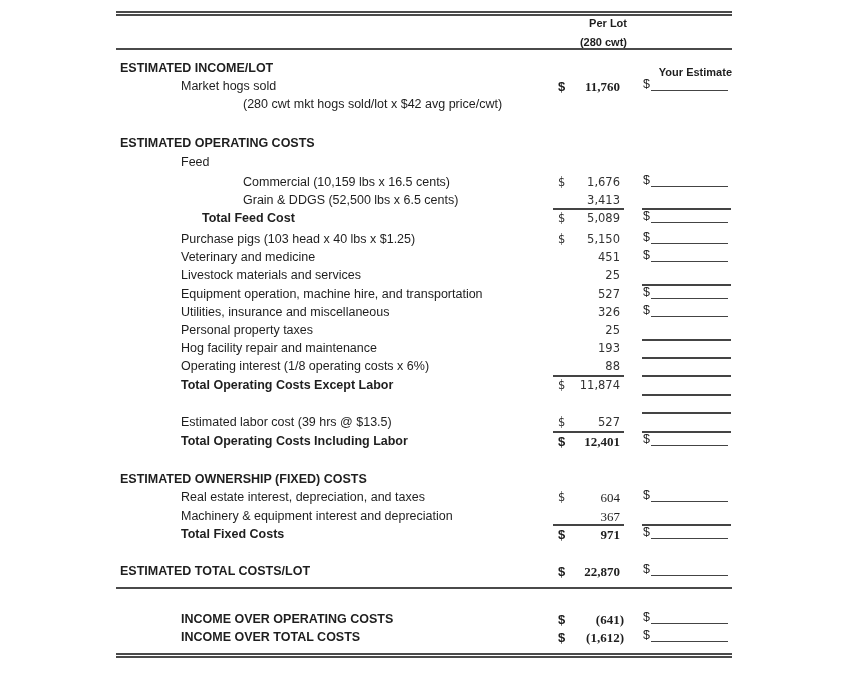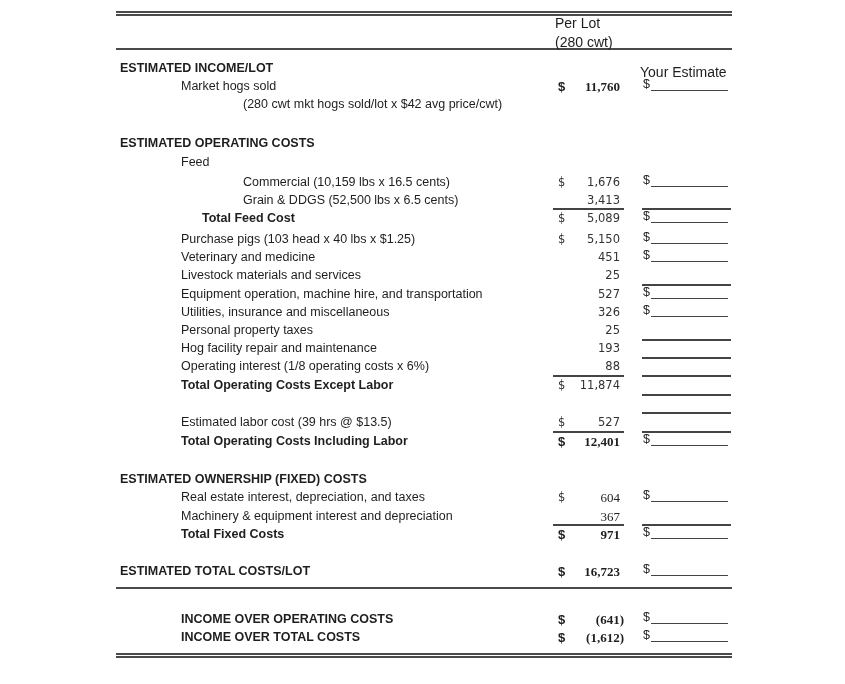--- a/index.html
+++ b/index.html
@@ -2,21 +2,21 @@
 <html><head>
 <meta charset="utf-8">
 <style>
   html, body { margin:0; padding:0; background:#ffffff; }
   body { width:845px; height:684px; position:relative; overflow:hidden;
          font-family:"Liberation Sans", sans-serif; color:#1e1e1e; }
   .hline { position:absolute; background:#4a4a4a; height:2px; }
   .dbl { position:absolute; height:5px; border-top:2px solid #4a4a4a; border-bottom:2px solid #4a4a4a; box-sizing:border-box; }
   .txt { position:absolute; font-size:12.5px; line-height:15px; white-space:nowrap; transform:translateY(-50%); }
   .b { font-weight:bold; }
-  .hdr { position:absolute; font-size:14px; font-weight:normal; line-height:15px; text-align:left; transform:translateY(-50%); white-space:nowrap; }
+  .hdr { position:absolute; font-size:11px; font-weight:bold; line-height:15px; text-align:right; transform:translateY(-50%); white-space:nowrap; }
   .dol { position:absolute; left:558px; font-size:13px; line-height:15px; transform:translateY(-50%); }
   .val { position:absolute; right:225px; font-size:13px; line-height:15px; text-align:right; transform:translateY(-50%); white-space:nowrap;font-family:Liberation Serif, serif; }
   .cal { font-family:"DejaVu Sans", sans-serif; font-size:11.5px; color:#333; }
   .est { position:absolute; left:643px; width:85px; height:15px; transform:translateY(-60%); font-size:12.5px; line-height:15px; }
   .est .sd { position:absolute; left:0; top:0; }
   .est .ul { position:absolute; left:8px; right:0; bottom:1px; border-bottom:1px solid #444; }
   .vline { position:absolute; height:1.5px; background:#444; }
 </style>
 </head>
 <body>
@@ -148,21 +148,21 @@
 <div class="txt b" style="left:181px; top:534px;">Total Fixed Costs</div>
 <div class="dol b" style="top:534px;">$</div>
 <div class="val b" style="top:534px;">971</div>
 <div class="est" style="top:534px;">
     <span class="sd">$</span>
     <span class="ul"></span>
   </div>
 
 <div class="txt b" style="left:120px; top:571px;">ESTIMATED TOTAL COSTS/LOT</div>
 <div class="dol b" style="top:571px;">$</div>
-<div class="val b" style="top:571px;">16,723</div>
+<div class="val b" style="top:571px;">22,870</div>
 <div class="est" style="top:571px;">
     <span class="sd">$</span>
     <span class="ul"></span>
   </div>
 
 <div class="txt b" style="left:181px; top:619px;">INCOME OVER OPERATING COSTS</div>
 <div class="dol b" style="top:619px;">$</div>
 <div class="val b" style="top:619px; right:221px;">(641)</div>
 <div class="est" style="top:619px;">
     <span class="sd">$</span>

